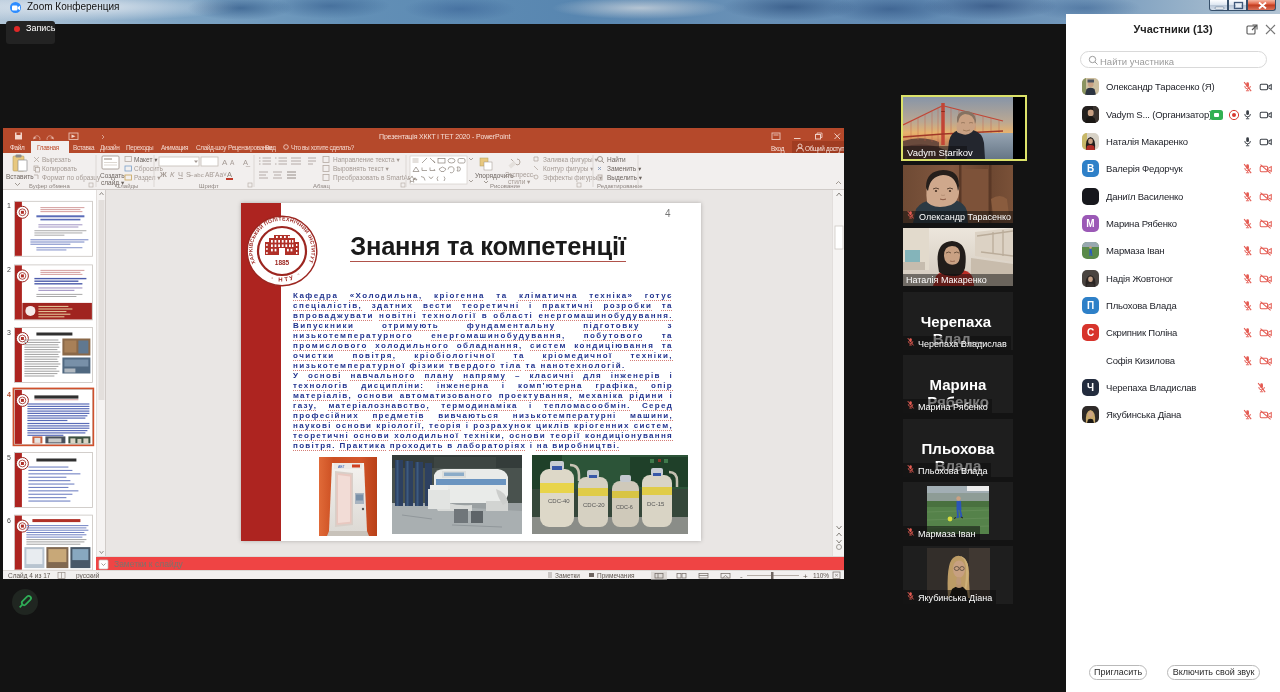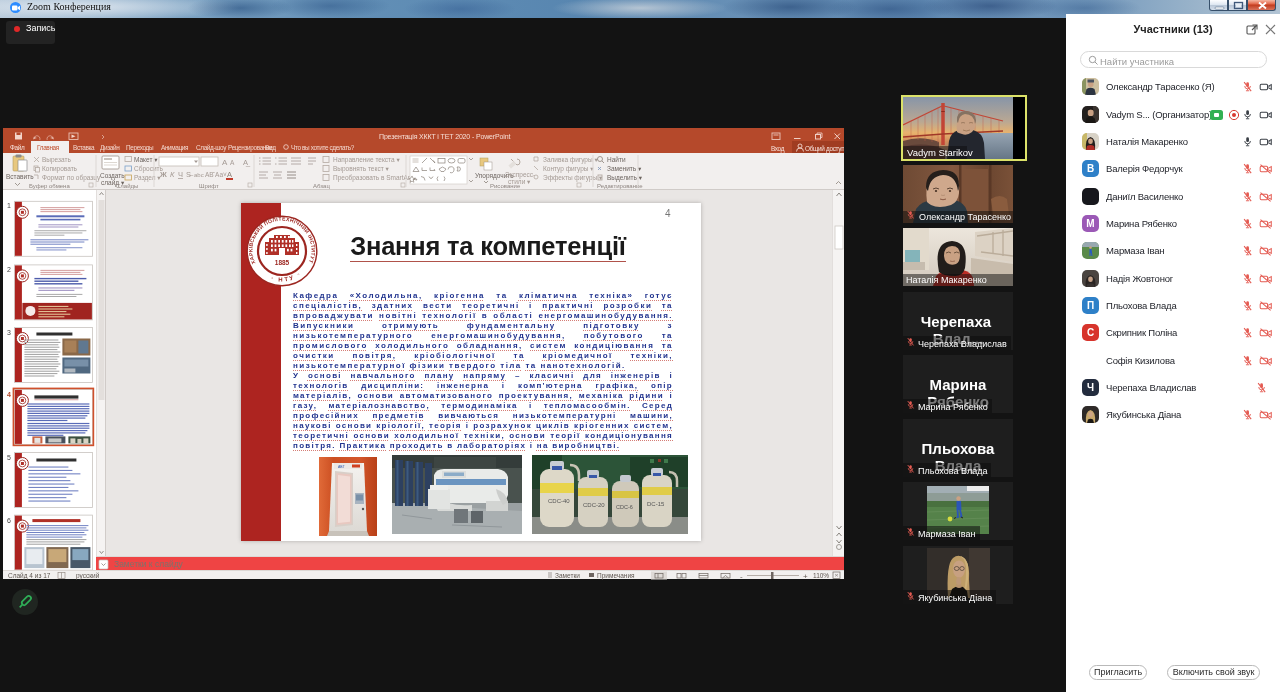--- a/index.html
+++ b/index.html
@@ -1,32 +1,31 @@
 <!DOCTYPE html>
 <html><head><meta charset="utf-8">
 <style>
   * { margin:0; padding:0; box-sizing:border-box; }
   html,body { width:1280px; height:692px; overflow:hidden; background:#131313; font-family:"Liberation Sans", sans-serif; }
   .abs { position:absolute; }
   #stage { position:relative; width:1280px; height:692px; background:#131313; }
 
   
-  #ztitle { left:0; top:0; width:1280px; height:18px;
+  #ztitle { left:0; top:0; width:1280px; height:24px;
     background:
       radial-gradient(70px 16px at 240px 8px, rgba(30,70,120,.55), rgba(30,70,120,0) 75%),
       radial-gradient(80px 17px at 330px 6px, rgba(40,80,130,.5), rgba(40,80,130,0) 75%),
       radial-gradient(75px 16px at 460px 9px, rgba(45,85,140,.45), rgba(45,85,140,0) 75%),
       radial-gradient(90px 18px at 790px 7px, rgba(28,62,110,.55), rgba(28,62,110,0) 75%),
       radial-gradient(85px 18px at 890px 9px, rgba(33,68,118,.5), rgba(33,68,118,0) 75%),
       radial-gradient(90px 18px at 990px 6px, rgba(28,58,108,.55), rgba(28,58,108,0) 75%),
       radial-gradient(75px 16px at 1085px 8px, rgba(48,88,138,.45), rgba(48,88,138,0) 75%),
       radial-gradient(110px 14px at 640px 8px, rgba(210,216,222,.75), rgba(210,216,222,0) 80%),
       radial-gradient(190px 16px at 75px 7px, rgba(225,232,240,.95), rgba(225,232,240,0) 88%),
       linear-gradient(90deg, #b2c6d8 0%, #7ea4c4 14%, #628fb6 28%, #5886b0 45%, #6890b6 58%, #6089b2 72%, #7499bc 85%, #9cb5cb 94%, #b2c4d4 100%);
-    font-family: Liberation Serif, serif;
   }
   #zicon { left:10px; top:2px; width:11px; height:11px; border-radius:50%; background:#2d8cff; }
   #zicon svg { position:absolute; left:2px; top:3px; }
   #ztext { left:27px; top:1px; font-size:10px; color:#111; }
 
   
   #winbtns { left:1209px; top:0; width:68px; height:12px; }
   .wbtn { position:absolute; top:0; height:11px; border:1px solid #37506b; border-top:none; background:linear-gradient(#fdfeff 0%, #dfe8f2 45%, #b8c6d6 50%, #d6e0ec 100%); }
   .wbtn.b1 { left:0; width:19px; border-radius:0 0 0 3px; }
   .wbtn.b2 { left:19px; width:19px; }

